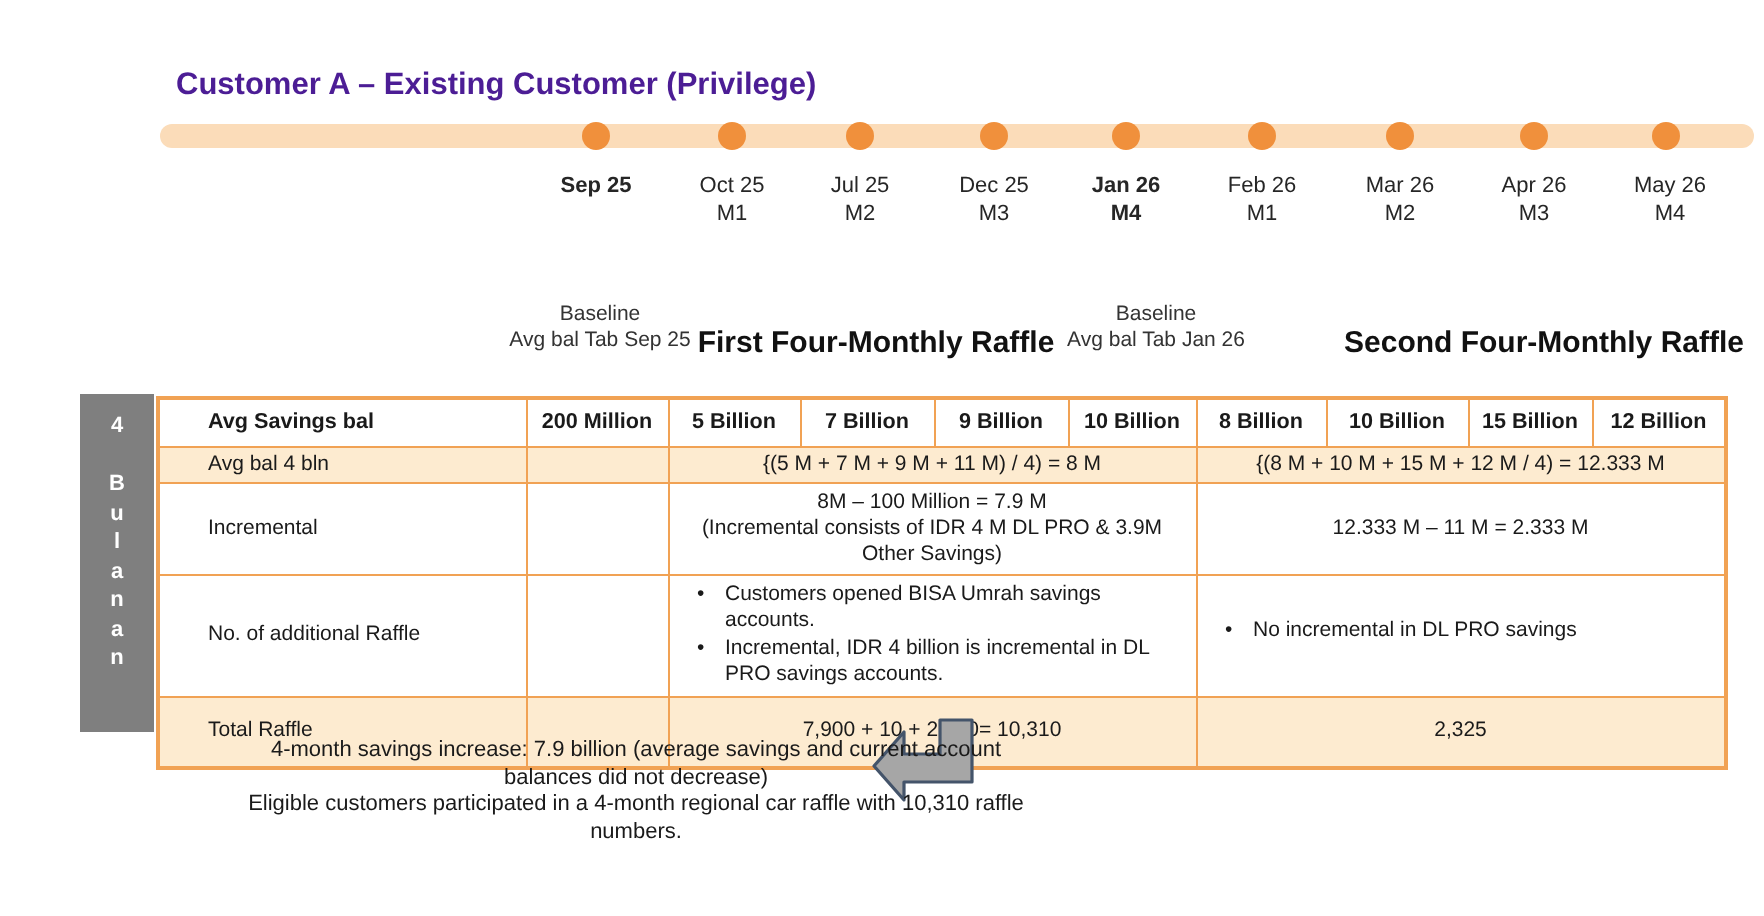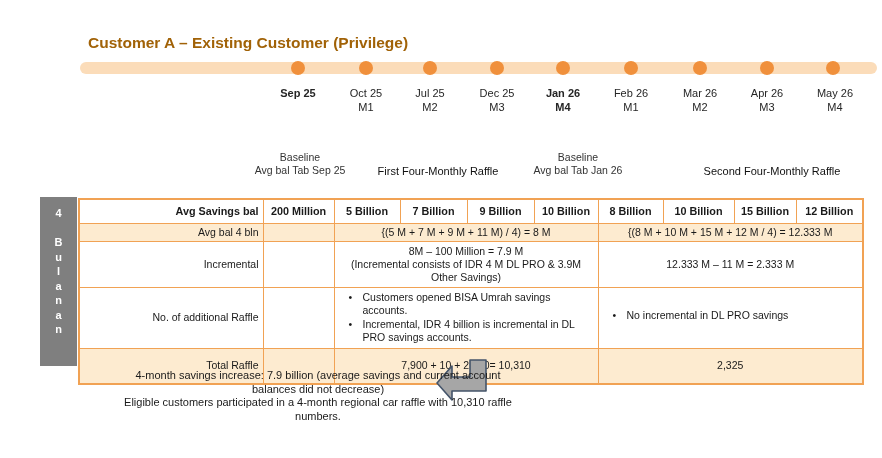--- a/index.html
+++ b/index.html
@@ -2,45 +2,45 @@
 <html><head>
 <meta charset="utf-8">
 <style>
   html,body { margin:0; padding:0; background:#fff; }
   .stage {
     position:relative; width:882px; height:458px; overflow:hidden;
     font-family:"Liberation Sans", sans-serif; color:#1a1a1a; background:#fff;
   }
   .abs { position:absolute; }
 
-  .title { left:88px; top:34px; font-size:15.5px; font-weight:bold; color:#a16207; }
+  .title { left:88px; top:34px; font-size:15.5px; font-weight:bold; color:#4c1d95; }
 
   .band { left:80px; top:62px; width:797px; height:12px; background:#FBDCB9; border-radius:6px; }
   .dot  { width:14px; height:14px; border-radius:50%; background:#F0903C; top:61px; }
 
   .month { top:86px; transform:translateX(-50%); text-align:center; font-size:11px; line-height:14px; color:#262626; white-space:nowrap; }
   .month.bold { font-weight:bold; }
   .month .sub { display:block; }
 
   .sec-head { text-align:center; font-size:10.5px; line-height:13px; color:#333; transform:translateX(-50%); white-space:nowrap; }
-  .sec-head.bold { font-weight:normal; font-size:11px; color:#111; }
+  .sec-head.bold { font-weight:bold; font-size:15px; color:#111; }
 
   .sidebar {
     left:40px; top:197px; width:37px; height:169px; background:#7F7F7F;
     color:#fff; font-size:11px; font-weight:bold; text-align:center;
     white-space:pre-line; line-height:14.5px; padding-top:9px; box-sizing:border-box;
   }
 
   table.main {
     position:absolute; left:78px; top:198px; width:784px;
     border-collapse:collapse; table-layout:fixed; font-size:10.5px; color:#1a1a1a;
     border:2px solid #F1A254;
   }
   table.main td { border:1px solid #F1A254; padding:1px 4px; text-align:center; vertical-align:middle; line-height:13px; }
-  table.main td.lbl { text-align:right;padding-left:24px; }
+  table.main td.lbl { text-align:left;padding-left:24px; }
   tr.cream td { background:#FDEBD0; }
   .b { font-weight:bold; }
   td.hdr { font-weight:bold; font-size:10.8px; }
   ul.bullets { margin:2px 0 2px 6px; padding:0 0 0 14px; text-align:left; list-style:none; }
   ul.bullets li { position:relative; padding-left:4px; line-height:13.5px; }
   ul.bullets li::before { content:"•"; position:absolute; left:-10px; }
 
   .note { text-align:center; font-size:11px; line-height:13.5px; color:#1a1a1a; white-space:pre-line; }
   .arrow-svg { left:436px; top:359px; }
 </style>

